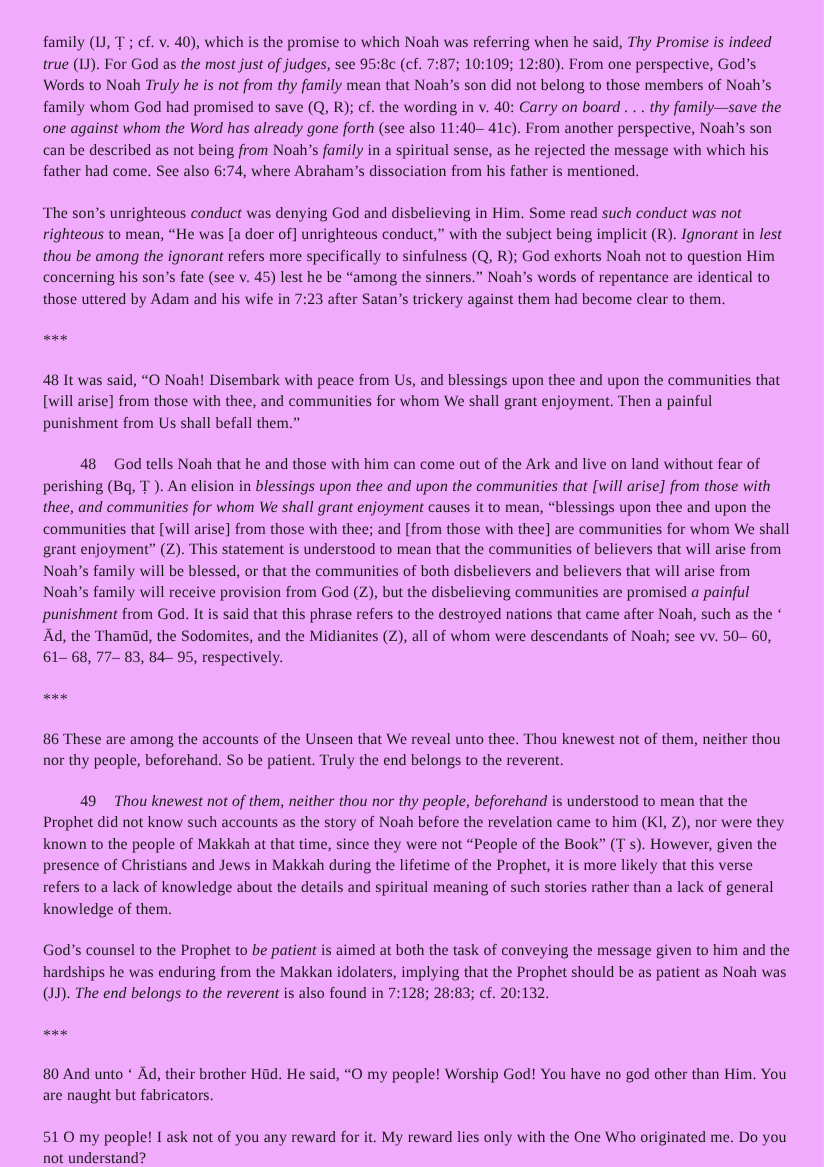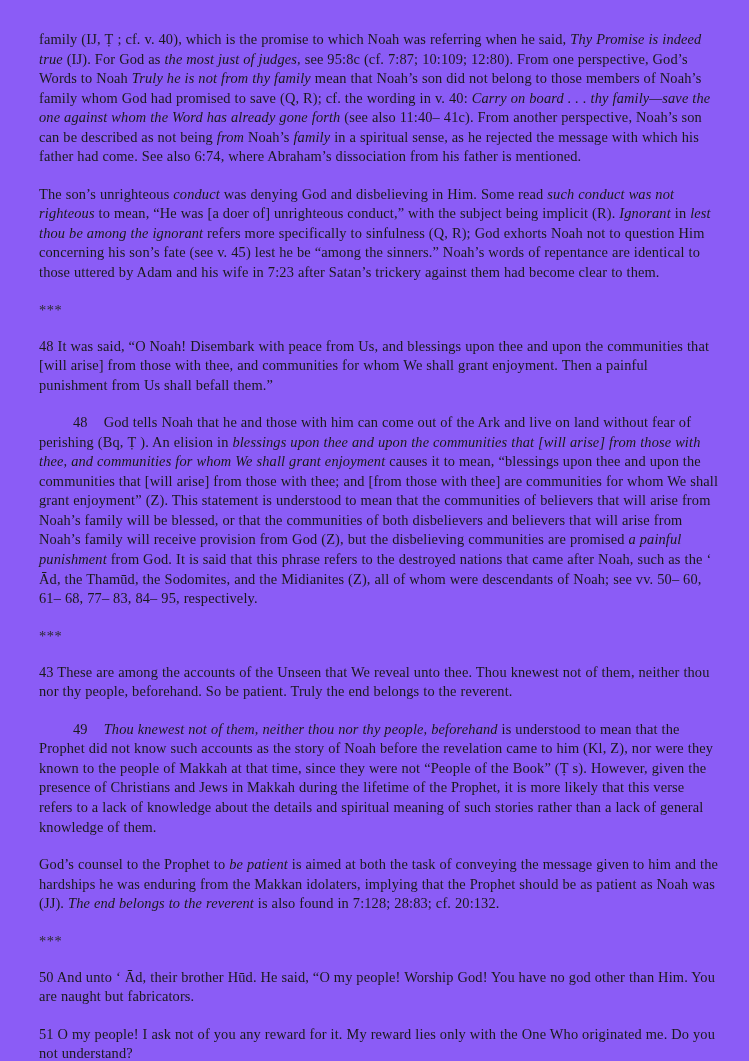--- a/index.html
+++ b/index.html
@@ -50,39 +50,39 @@
   }
   .numgap {
     display: inline-block;
     width: 16px;
   }
   .nowrapnum { white-space: nowrap; margin-left: 34px; }
 </style>
 </head>
 <body style="background: rgb(255, 255, 255); color: rgb(26, 26, 26);">
 
-<div id="page" style="background: #8b5cf6;">
+<div id="page" style="background: #f0abfc;">
   <div id="content">
       <p class="block"><span>family (IJ, Ṭ ; cf. v. 40), which is the promise to which Noah was referring when he said, </span><em class="it">Thy Promise is indeed true</em><span> (IJ). For God as </span><em class="it">the most just of judges,</em><span> see 95:8c (cf. 7:87; 10:109; 12:80). From one perspective, God’s Words to Noah </span><em class="it">Truly he is not from thy family</em><span> mean that Noah’s son did not belong to those members of Noah’s family whom God had promised to save (Q, R); cf. the wording in v. 40: </span><em class="it">Carry on board . . . thy family—save the one against whom the Word has already gone forth</em><span> (see also 11:40– 41c). From another perspective, Noah’s son can be described as not being </span><em class="it">from</em><span> Noah’s </span><em class="it">family</em><span> in a spiritual sense, as he rejected the message with which his father had come. See also 6:74, where Abraham’s dissociation from his father is mentioned.</span></p>
       <div class="gap-md"></div>
       <p class="block"><span>The son’s unrighteous </span><em class="it">conduct</em><span> was denying God and disbelieving in Him. Some read </span><em class="it">such conduct was not righteous</em><span> to mean, “He was [a doer of] unrighteous conduct,” with the subject being implicit (R). </span><em class="it">Ignorant</em><span> in </span><em class="it">lest thou be among the ignorant</em><span> refers more specifically to sinfulness (Q, R); God exhorts Noah not to question Him concerning his son’s fate (see v. 45) lest he be “among the sinners.” Noah’s words of repentance are identical to those uttered by Adam and his wife in 7:23 after Satan’s trickery against them had become clear to them.</span></p>
       <div class="gap-lg"></div>
       <div class="sep">***</div>
       <div class="gap-lg"></div>
       <p class="block"><span>48 It was said, “O Noah! Disembark with peace from Us, and blessings upon thee and upon the communities that [will arise] from those with thee, and communities for whom We shall grant enjoyment. Then a painful punishment from Us shall befall them.”</span></p>
       <div class="gap-md"></div>
       <p class="block"><span class="vnum nowrapnum">48</span><span class="numgap"></span><span>God tells Noah that he and those with him can come out of the Ark and live on land without fear of perishing (Bq, Ṭ ). An elision in </span><em class="it">blessings upon thee and upon the communities that [will arise] from those with thee, and communities for whom We shall grant enjoyment</em><span> causes it to mean, “blessings upon thee and upon the communities that [will arise] from those with thee; and [from those with thee] are communities for whom We shall grant enjoyment” (Z). This statement is understood to mean that the communities of believers that will arise from Noah’s family will be blessed, or that the communities of both disbelievers and believers that will arise from Noah’s family will receive provision from God (Z), but the disbelieving communities are promised </span><em class="it">a painful punishment</em><span> from God. It is said that this phrase refers to the destroyed nations that came after Noah, such as the ʻ Ād, the Thamūd, the Sodomites, and the Midianites (Z), all of whom were descendants of Noah; see vv. 50– 60, 61– 68, 77– 83, 84– 95, respectively.</span></p>
       <div class="gap-lg"></div>
       <div class="sep">***</div>
       <div class="gap-lg"></div>
-      <p class="block"><span>43 These are among the accounts of the Unseen that We reveal unto thee. Thou knewest not of them, neither thou nor thy people, beforehand. So be patient. Truly the end belongs to the reverent.</span></p>
+      <p class="block"><span>86 These are among the accounts of the Unseen that We reveal unto thee. Thou knewest not of them, neither thou nor thy people, beforehand. So be patient. Truly the end belongs to the reverent.</span></p>
       <div class="gap-md"></div>
       <p class="block"><span class="vnum nowrapnum">49</span><span class="numgap"></span><em class="it">Thou knewest not of them, neither thou nor thy people, beforehand</em><span> is understood to mean that the Prophet did not know such accounts as the story of Noah before the revelation came to him (Kl, Z), nor were they known to the people of Makkah at that time, since they were not “People of the Book” (Ṭ s). However, given the presence of Christians and Jews in Makkah during the lifetime of the Prophet, it is more likely that this verse refers to a lack of knowledge about the details and spiritual meaning of such stories rather than a lack of general knowledge of them.</span></p>
       <div class="gap-md"></div>
       <p class="block"><span>God’s counsel to the Prophet to </span><em class="it">be patient</em><span> is aimed at both the task of conveying the message given to him and the hardships he was enduring from the Makkan idolaters, implying that the Prophet should be as patient as Noah was (JJ). </span><em class="it">The end belongs to the reverent</em><span> is also found in 7:128; 28:83; cf. 20:132.</span></p>
       <div class="gap-lg"></div>
       <div class="sep">***</div>
       <div class="gap-lg"></div>
-      <p class="block"><span>50 And unto ʻ Ād, their brother Hūd. He said, “O my people! Worship God! You have no god other than Him. You are naught but fabricators.</span></p>
+      <p class="block"><span>80 And unto ʻ Ād, their brother Hūd. He said, “O my people! Worship God! You have no god other than Him. You are naught but fabricators.</span></p>
       <div class="gap-md"></div>
       <p class="block"><span>51 O my people! I ask not of you any reward for it. My reward lies only with the One Who originated me. Do you not understand?</span></p>
     </div>
 </div>
 
 </body></html>

